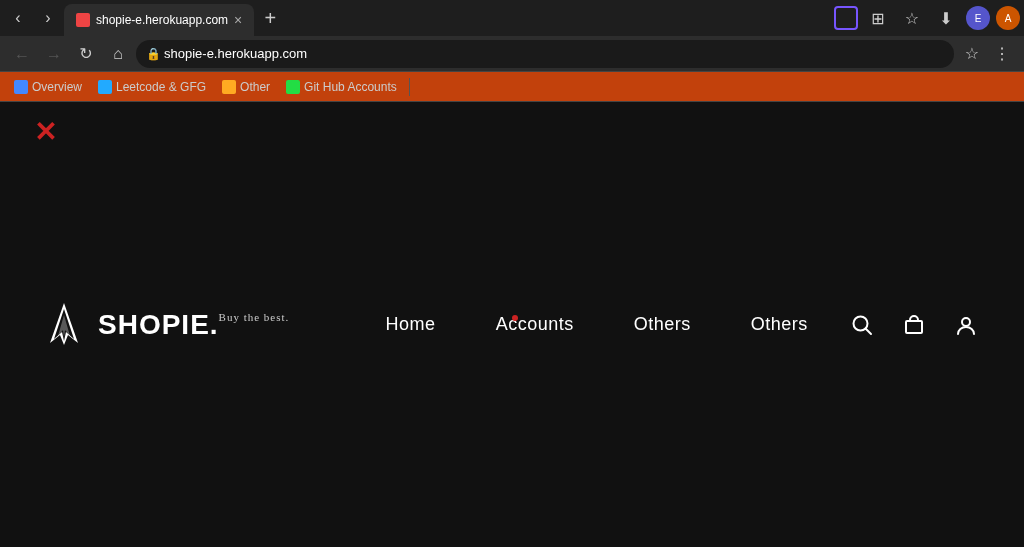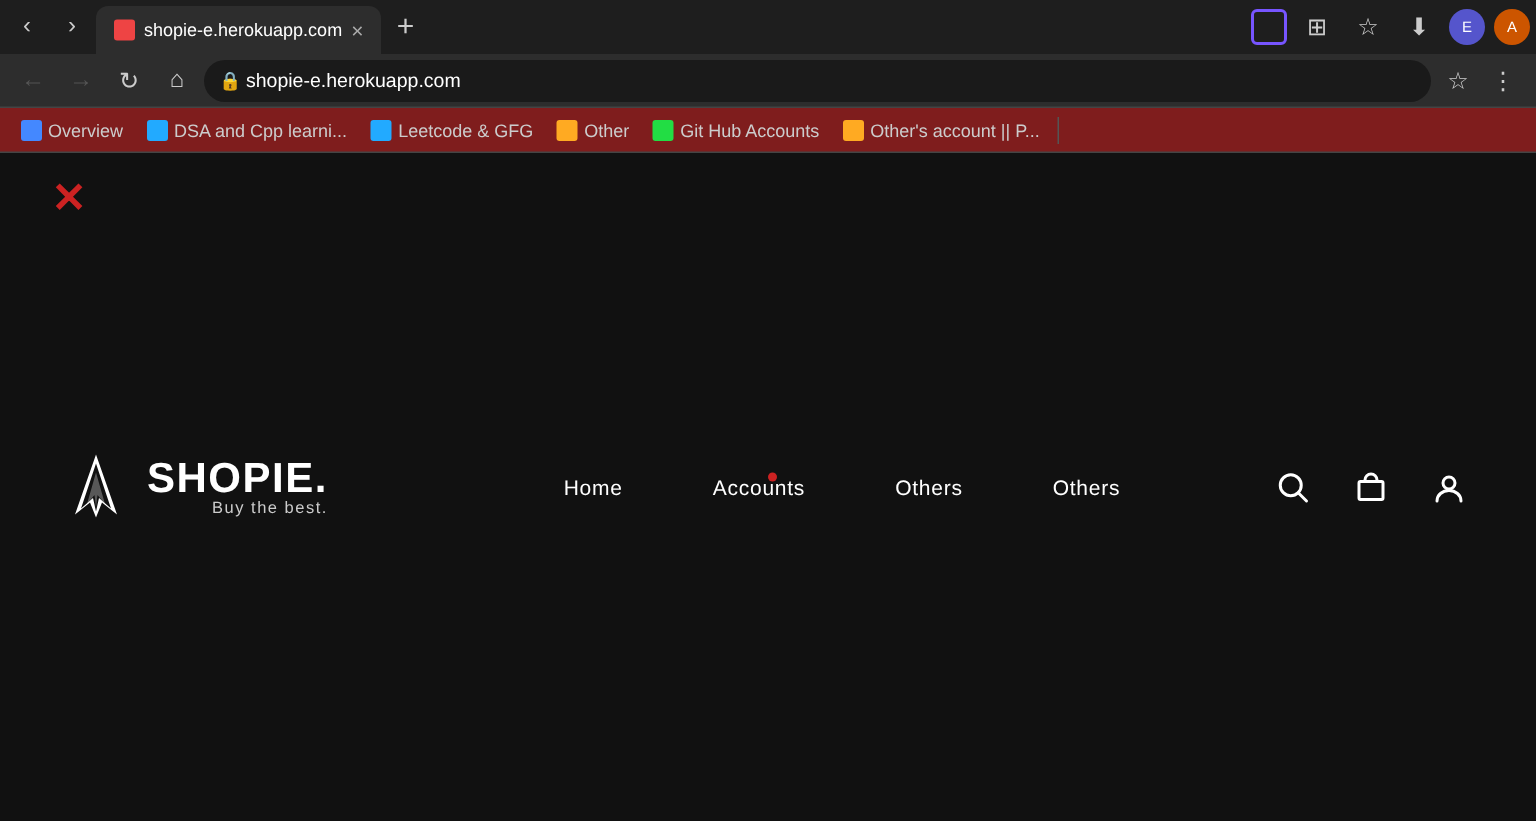--- a/index.html
+++ b/index.html
@@ -120,21 +120,21 @@
       border-radius: 50%;
       background: #cc5500;
       display: flex; align-items: center; justify-content: center;
       font-size: 10px; color: #fff;
     }
 
     
     .bookmarks-bar {
       display: flex;
       align-items: center;
-      background: #7f1d1d;
+      background: #c2410c;
       height: 30px;
       padding: 0 8px;
       gap: 4px;
       border-bottom: 1px solid #444;
       overflow: hidden;
     }
     .bookmark-item {
       display: flex; align-items: center; gap: 4px;
       padding: 2px 6px;
       border-radius: 4px;
@@ -210,42 +210,43 @@
 
     
     .logo-area {
       display: flex; align-items: center; gap: 10px;
       margin-right: 60px;
     }
     .logo-icon {
       width: 48px; height: 48px;
     }
     .logo-text-area {
-      display: flex; flex-direction: column;
+      display: flex; flex-direction: row;
     }
     .logo-main {
       font-size: 28px; font-weight: bold;
       color: #fff;
       letter-spacing: 1px;
       line-height: 1;
     }
     .logo-sub {
       font-size: 11px; color: #ccc;
       text-align: right;
       letter-spacing: 1px;
+      font-family: Liberation Serif, serif;
     }
 
     
     .nav-links {
       display: flex; align-items: center; gap: 60px;
       flex: 1;
       justify-content: center;
     }
     .nav-link {
-      color: #fff; font-size: 14px;
+      color: #fff; font-size: 18px;
       cursor: pointer;
       font-family: 'Segoe UI', sans-serif;
       font-weight: 400;
       letter-spacing: 0.5px;
       background: none; border: none;
       text-decoration: none;
     }
 
     
     .nav-icons {
@@ -312,39 +313,31 @@
       <button class="addr-star">☆</button>
       <button class="addr-ext">⋮</button>
     </div>
   </div>
 
   <div class="bookmarks-bar">
     <div class="bookmark-item bm-overview">
       <div class="bm-icon"></div>
       <span>Overview</span>
     </div>
-    <div class="bookmark-item bm-dsa">
-      <div class="bm-icon"></div>
-      <span>DSA and Cpp learni...</span>
-    </div>
     <div class="bookmark-item bm-leetcode">
       <div class="bm-icon"></div>
       <span>Leetcode &amp; GFG</span>
     </div>
     <div class="bookmark-item bm-others">
       <div class="bm-icon"></div>
       <span>Other</span>
     </div>
     <div class="bookmark-item bm-github">
       <div class="bm-icon"></div>
       <span>Git Hub Accounts</span>
-    </div>
-    <div class="bookmark-item bm-others2">
-      <div class="bm-icon"></div>
-      <span>Other's account || P...</span>
     </div>
     <div class="bm-separator"></div>
     <div class="bm-more">
       
     </div>
   </div>
 </div>
 
 <div class="page-content">
 

